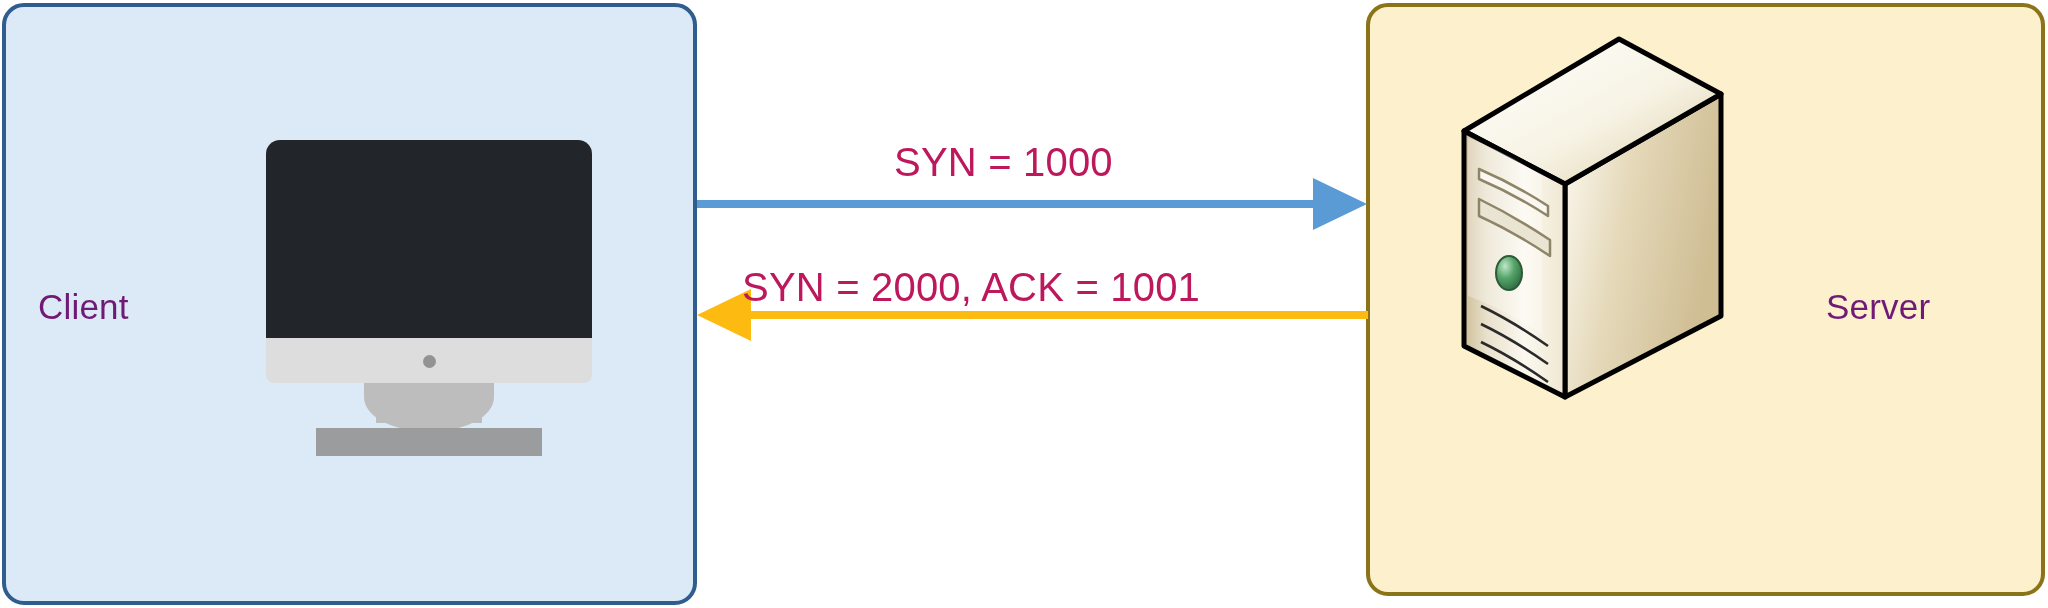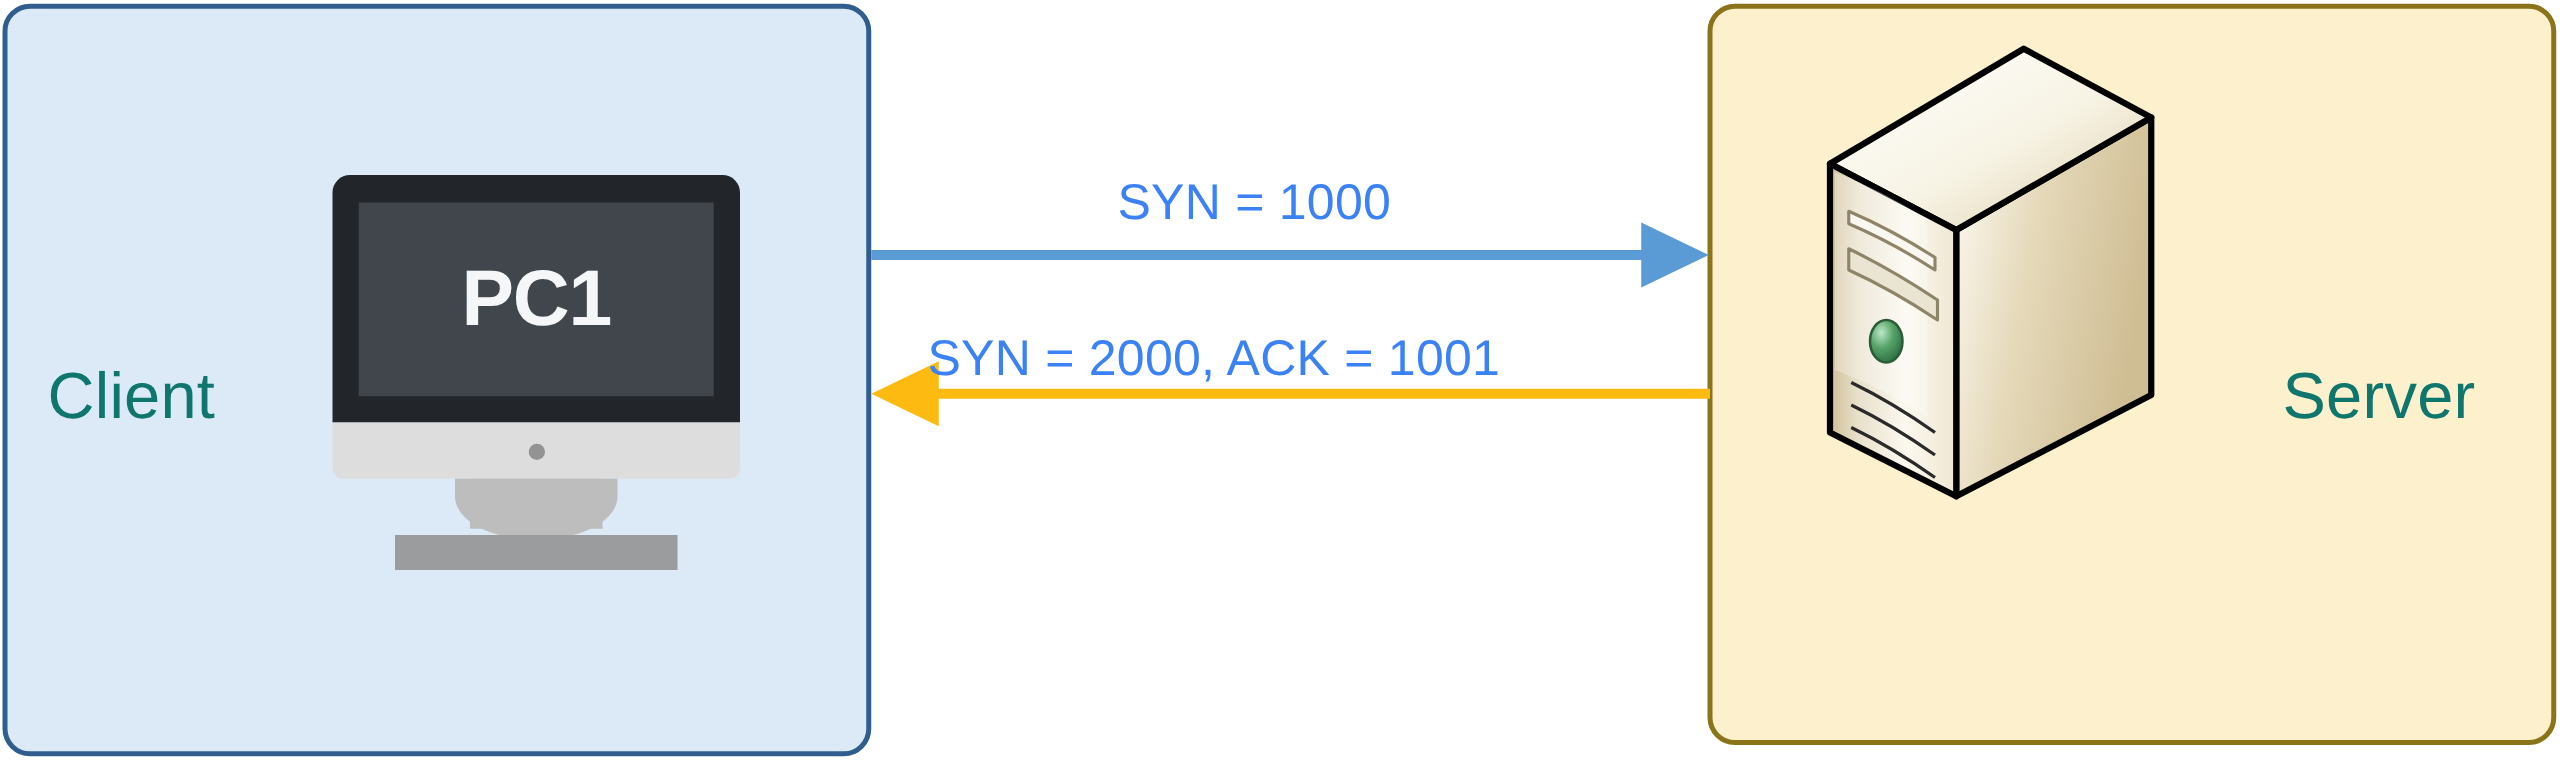--- a/index.html
+++ b/index.html
@@ -36,22 +36,22 @@
     left: 1366px;
     top: 3px;
     width: 679px;
     height: 593px;
     background: #fcf0cd;
     border: 4px solid #8a7318;
   }
 
   .zone-label {
     position: absolute;
-    font-size: 52px;
-    color: #0f766e;
+    font-size: 35px;
+    color: #701a75;
     white-space: nowrap;
     letter-spacing: 0.2px;
   }
   #client-label {
     left: 38px;
     top: 287px;
   }
   #server-label {
     left: 1826px;
     top: 287px;
@@ -179,21 +179,21 @@
     left: 697px;
     top: 289px;
     border-top: 26px solid transparent;
     border-bottom: 26px solid transparent;
     border-right: 54px solid #fdbb12;
   }
 
   .arrow-label {
     position: absolute;
     font-size: 40px;
-    color: #3b82f6;
+    color: #be185d;
     white-space: nowrap;
     letter-spacing: 0.2px;
   }
   #syn-label {
     left: 894px;
     top: 140px;
   }
   #synack-label {
     left: 742px;
     top: 265px;
@@ -202,23 +202,20 @@
 </head>
 <body>
 
 <div id="canvas">
 
   <div class="zone" id="client-zone"></div>
   <div class="zone-label" id="client-label">Client</div>
 
   <div id="monitor">
     <div id="monitor-bezel"></div>
-    <div id="monitor-screen">
-      <span id="monitor-screen-label">PC1</span>
-    </div>
     <div id="monitor-chin"></div>
     <div id="monitor-dot"></div>
     <div id="monitor-neck"></div>
     <div id="monitor-neck-top"></div>
     <div id="monitor-base"></div>
   </div>
 
   <div class="zone" id="server-zone"></div>
   <div class="zone-label" id="server-label">Server</div>
 

